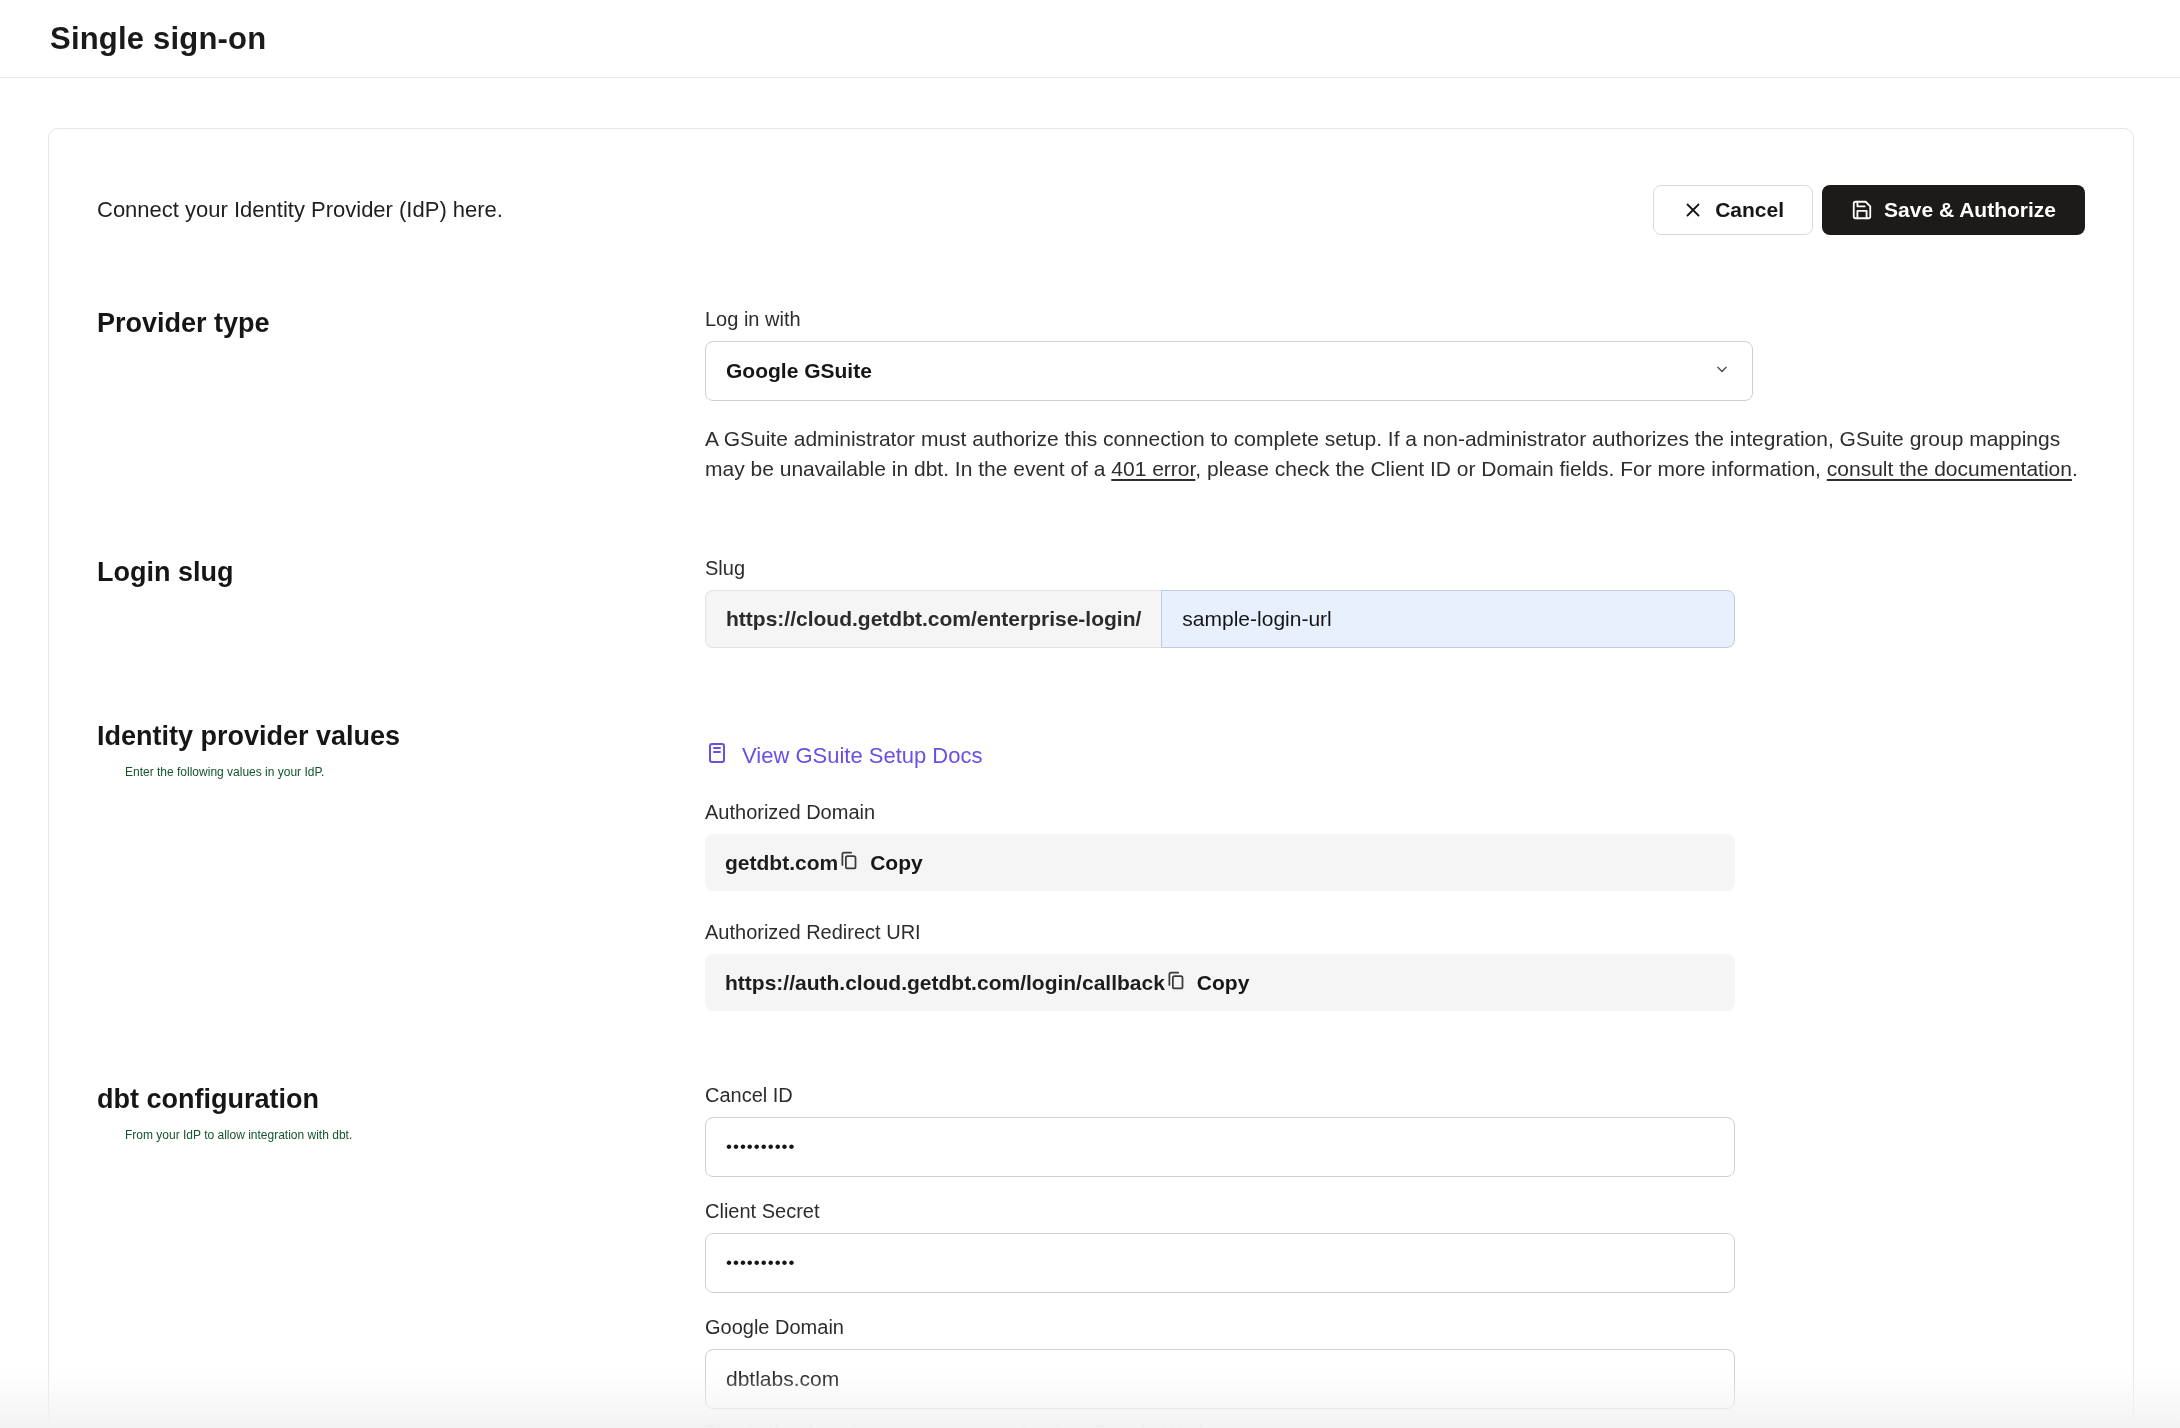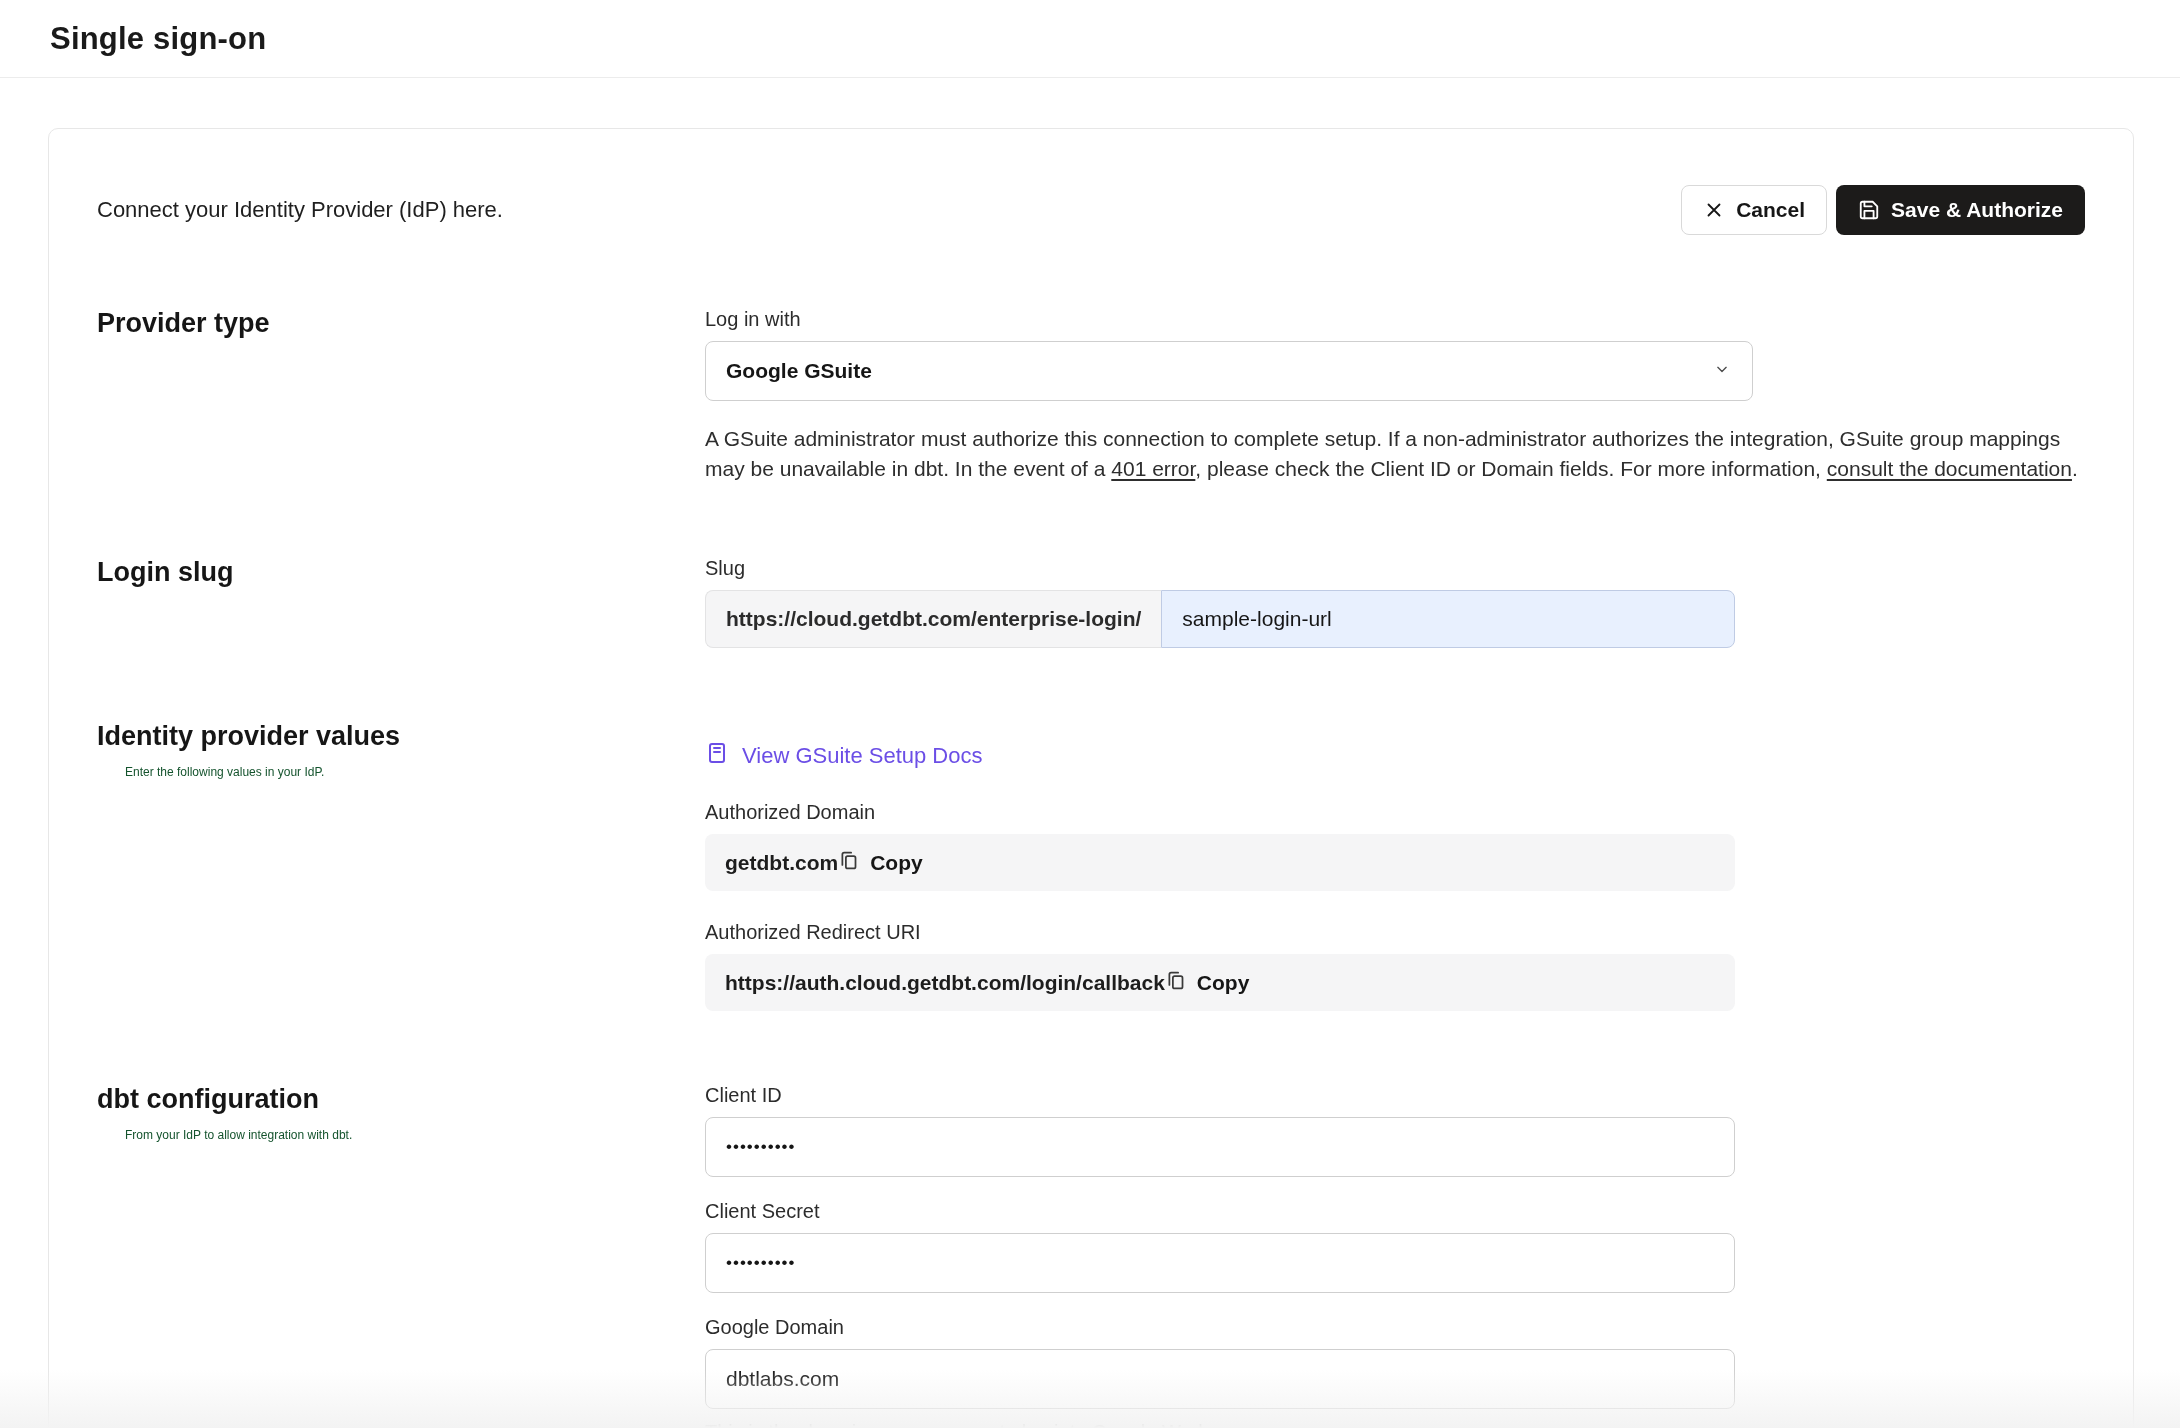--- a/index.html
+++ b/index.html
@@ -33,21 +33,21 @@
 
   
   .intro-row {
     display: flex; align-items: center; justify-content: space-between;
     min-height: 50px;
   }
   .intro-text { font-size: 22px; color: #1f1f1f; }
   .actions { display: flex; gap: 9px; }
   .btn {
     display: inline-flex; align-items: center; gap: 11px;
-    height: 50px; padding: 0 21px;
+    height: 50px; padding: 0 28px;
     border-radius: 8px;
     font-size: 21px; font-weight: 700;
     cursor: pointer; border: 1px solid transparent;
     font-family: inherit;
   }
   .btn-secondary { background: #fff; border-color: #d9d9d9; color: #161616; }
   .btn-primary { background: #1c1b1a; color: #fff; }
   .btn svg { display: block; }
 
   
@@ -250,21 +250,21 @@
       </div>
     </div>
   </div>
 
   <div class="section">
     <div class="section-left">
       <div class="section-heading">dbt configuration</div>
       <div class="section-sub">From your IdP to allow integration with dbt.</div>
     </div>
     <div class="section-right">
-      <div class="field-label">Client ID</div>
+      <div class="field-label">Cancel ID</div>
       <input class="text-input masked" type="text" value="••••••••••" style="">
 
       <div class="field-label field-gap">Client Secret</div>
       <input class="text-input masked" type="text" value="••••••••••" style="">
 
       <div class="field-label field-gap">Google Domain</div>
       <input class="text-input" type="text" value="dbtlabs.com" style="">
       <div class="input-help">This is the domain your org uses to log into Google Workspace.</div>
     </div>
   </div>

